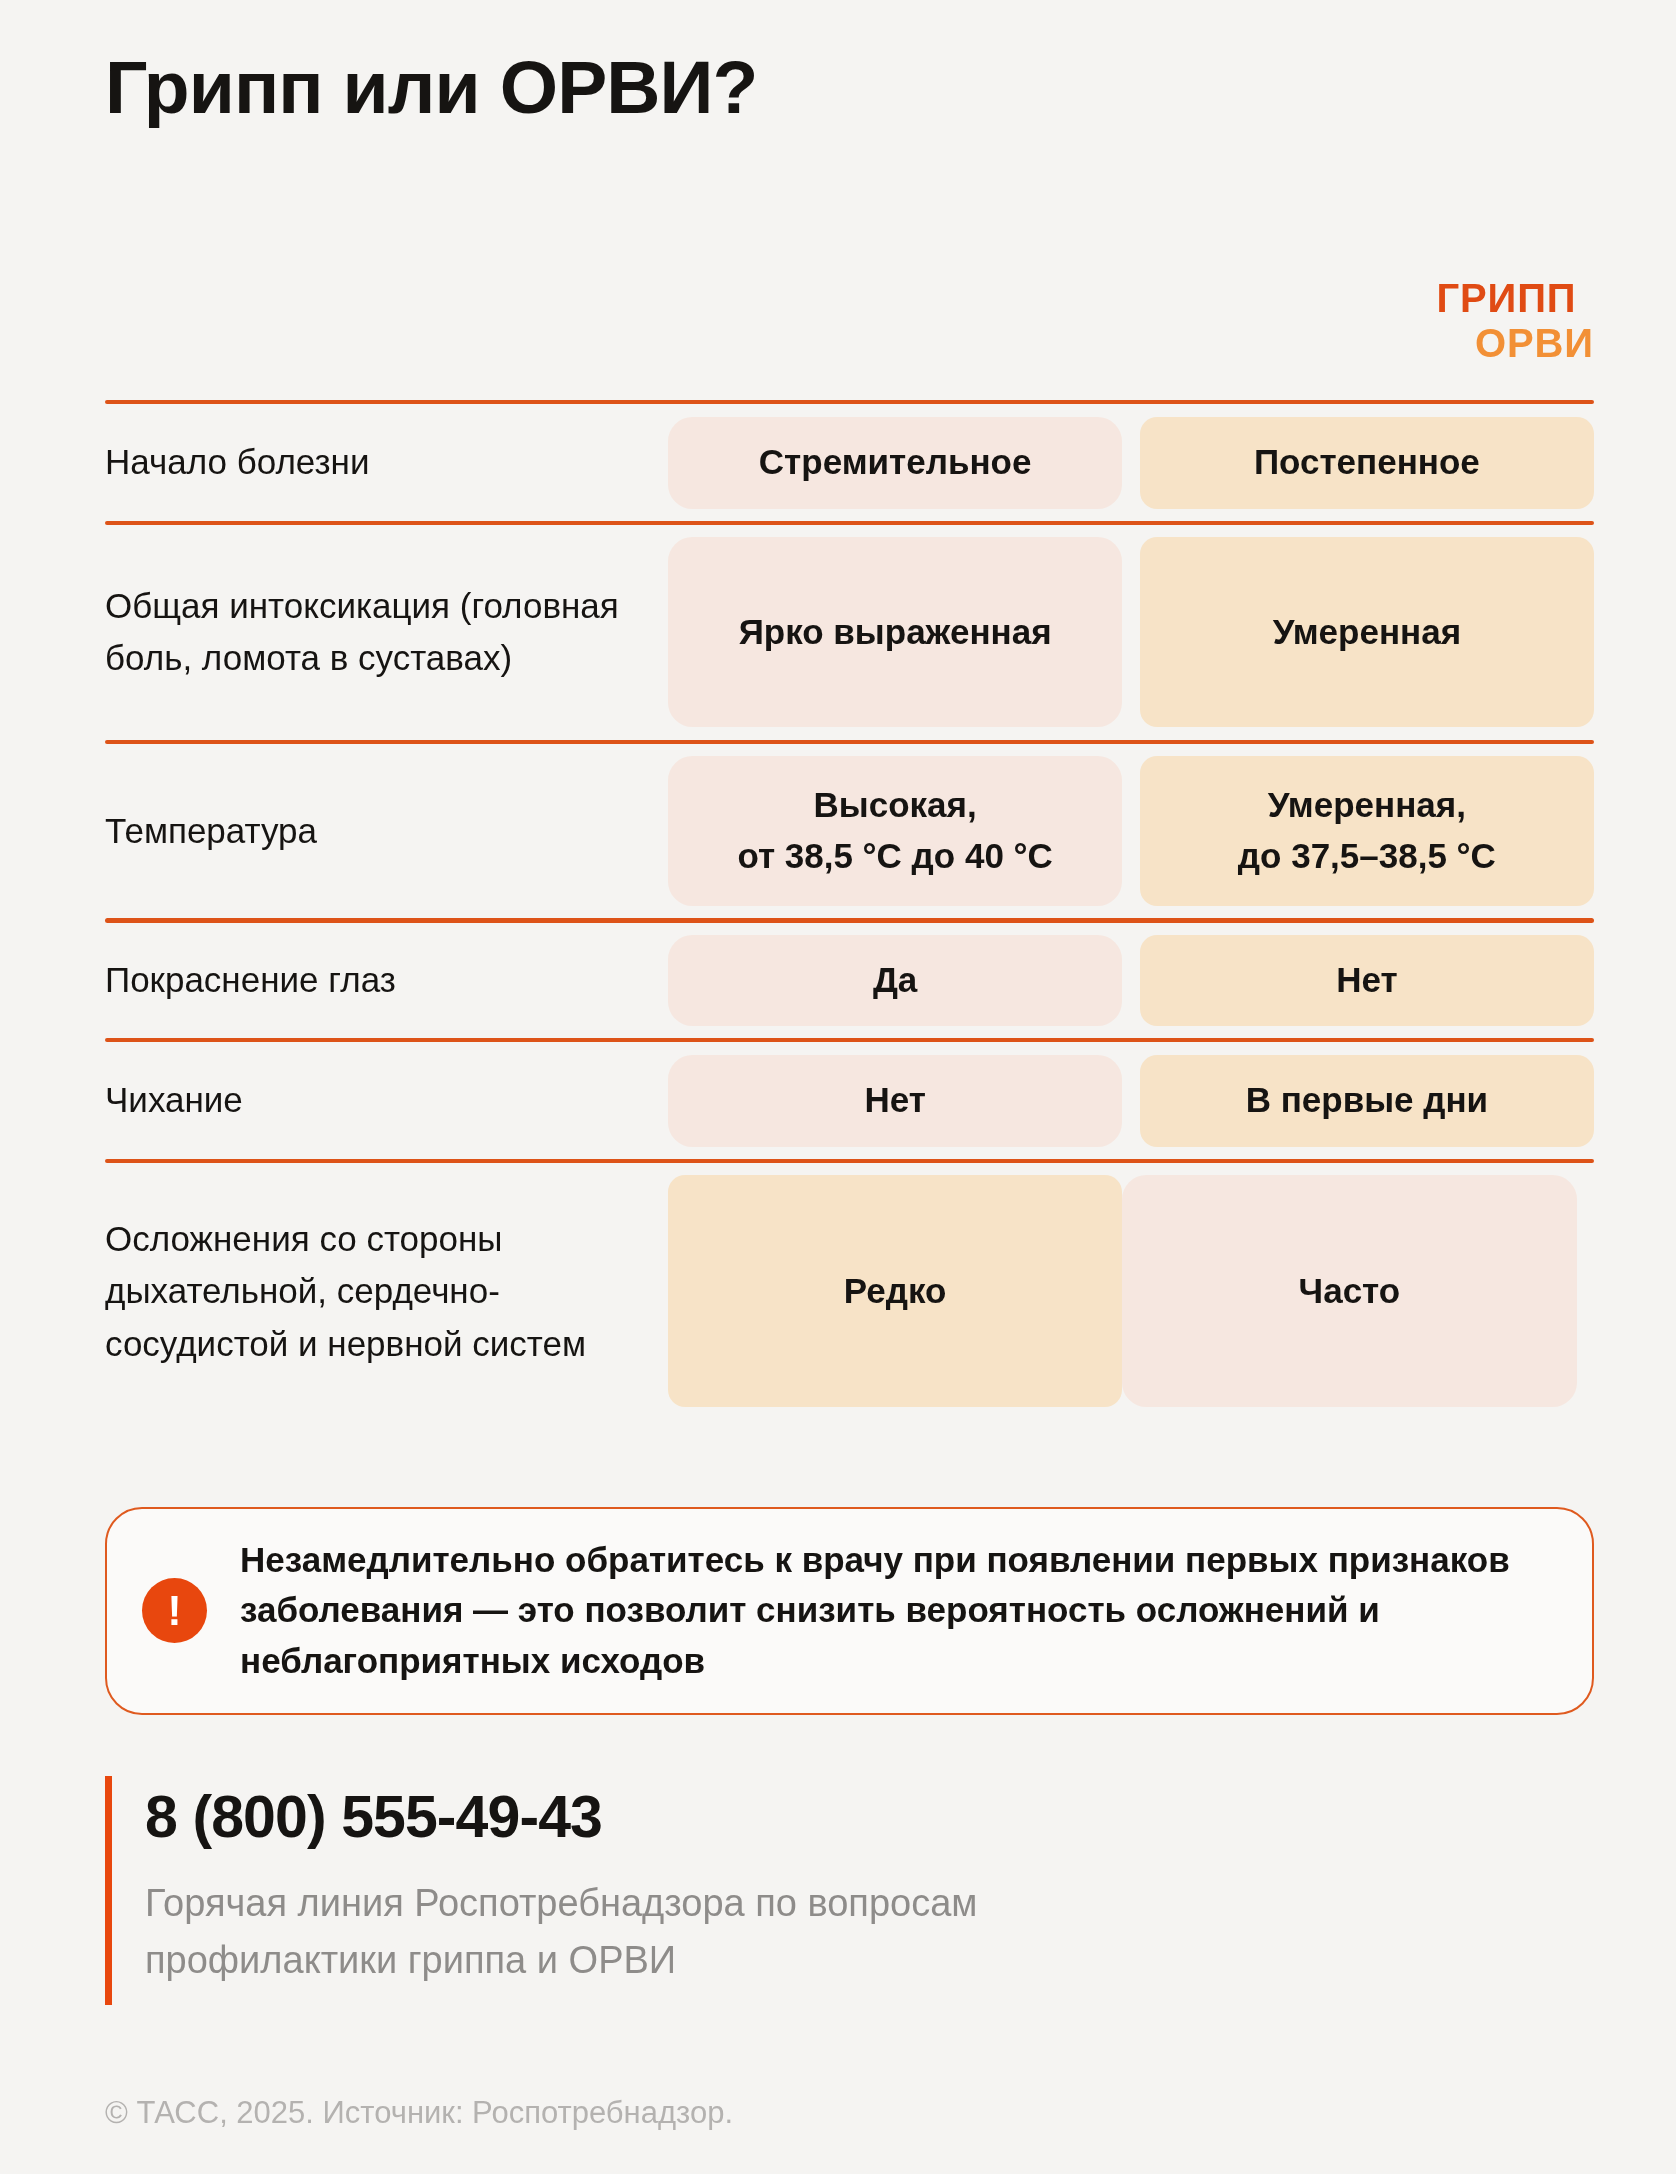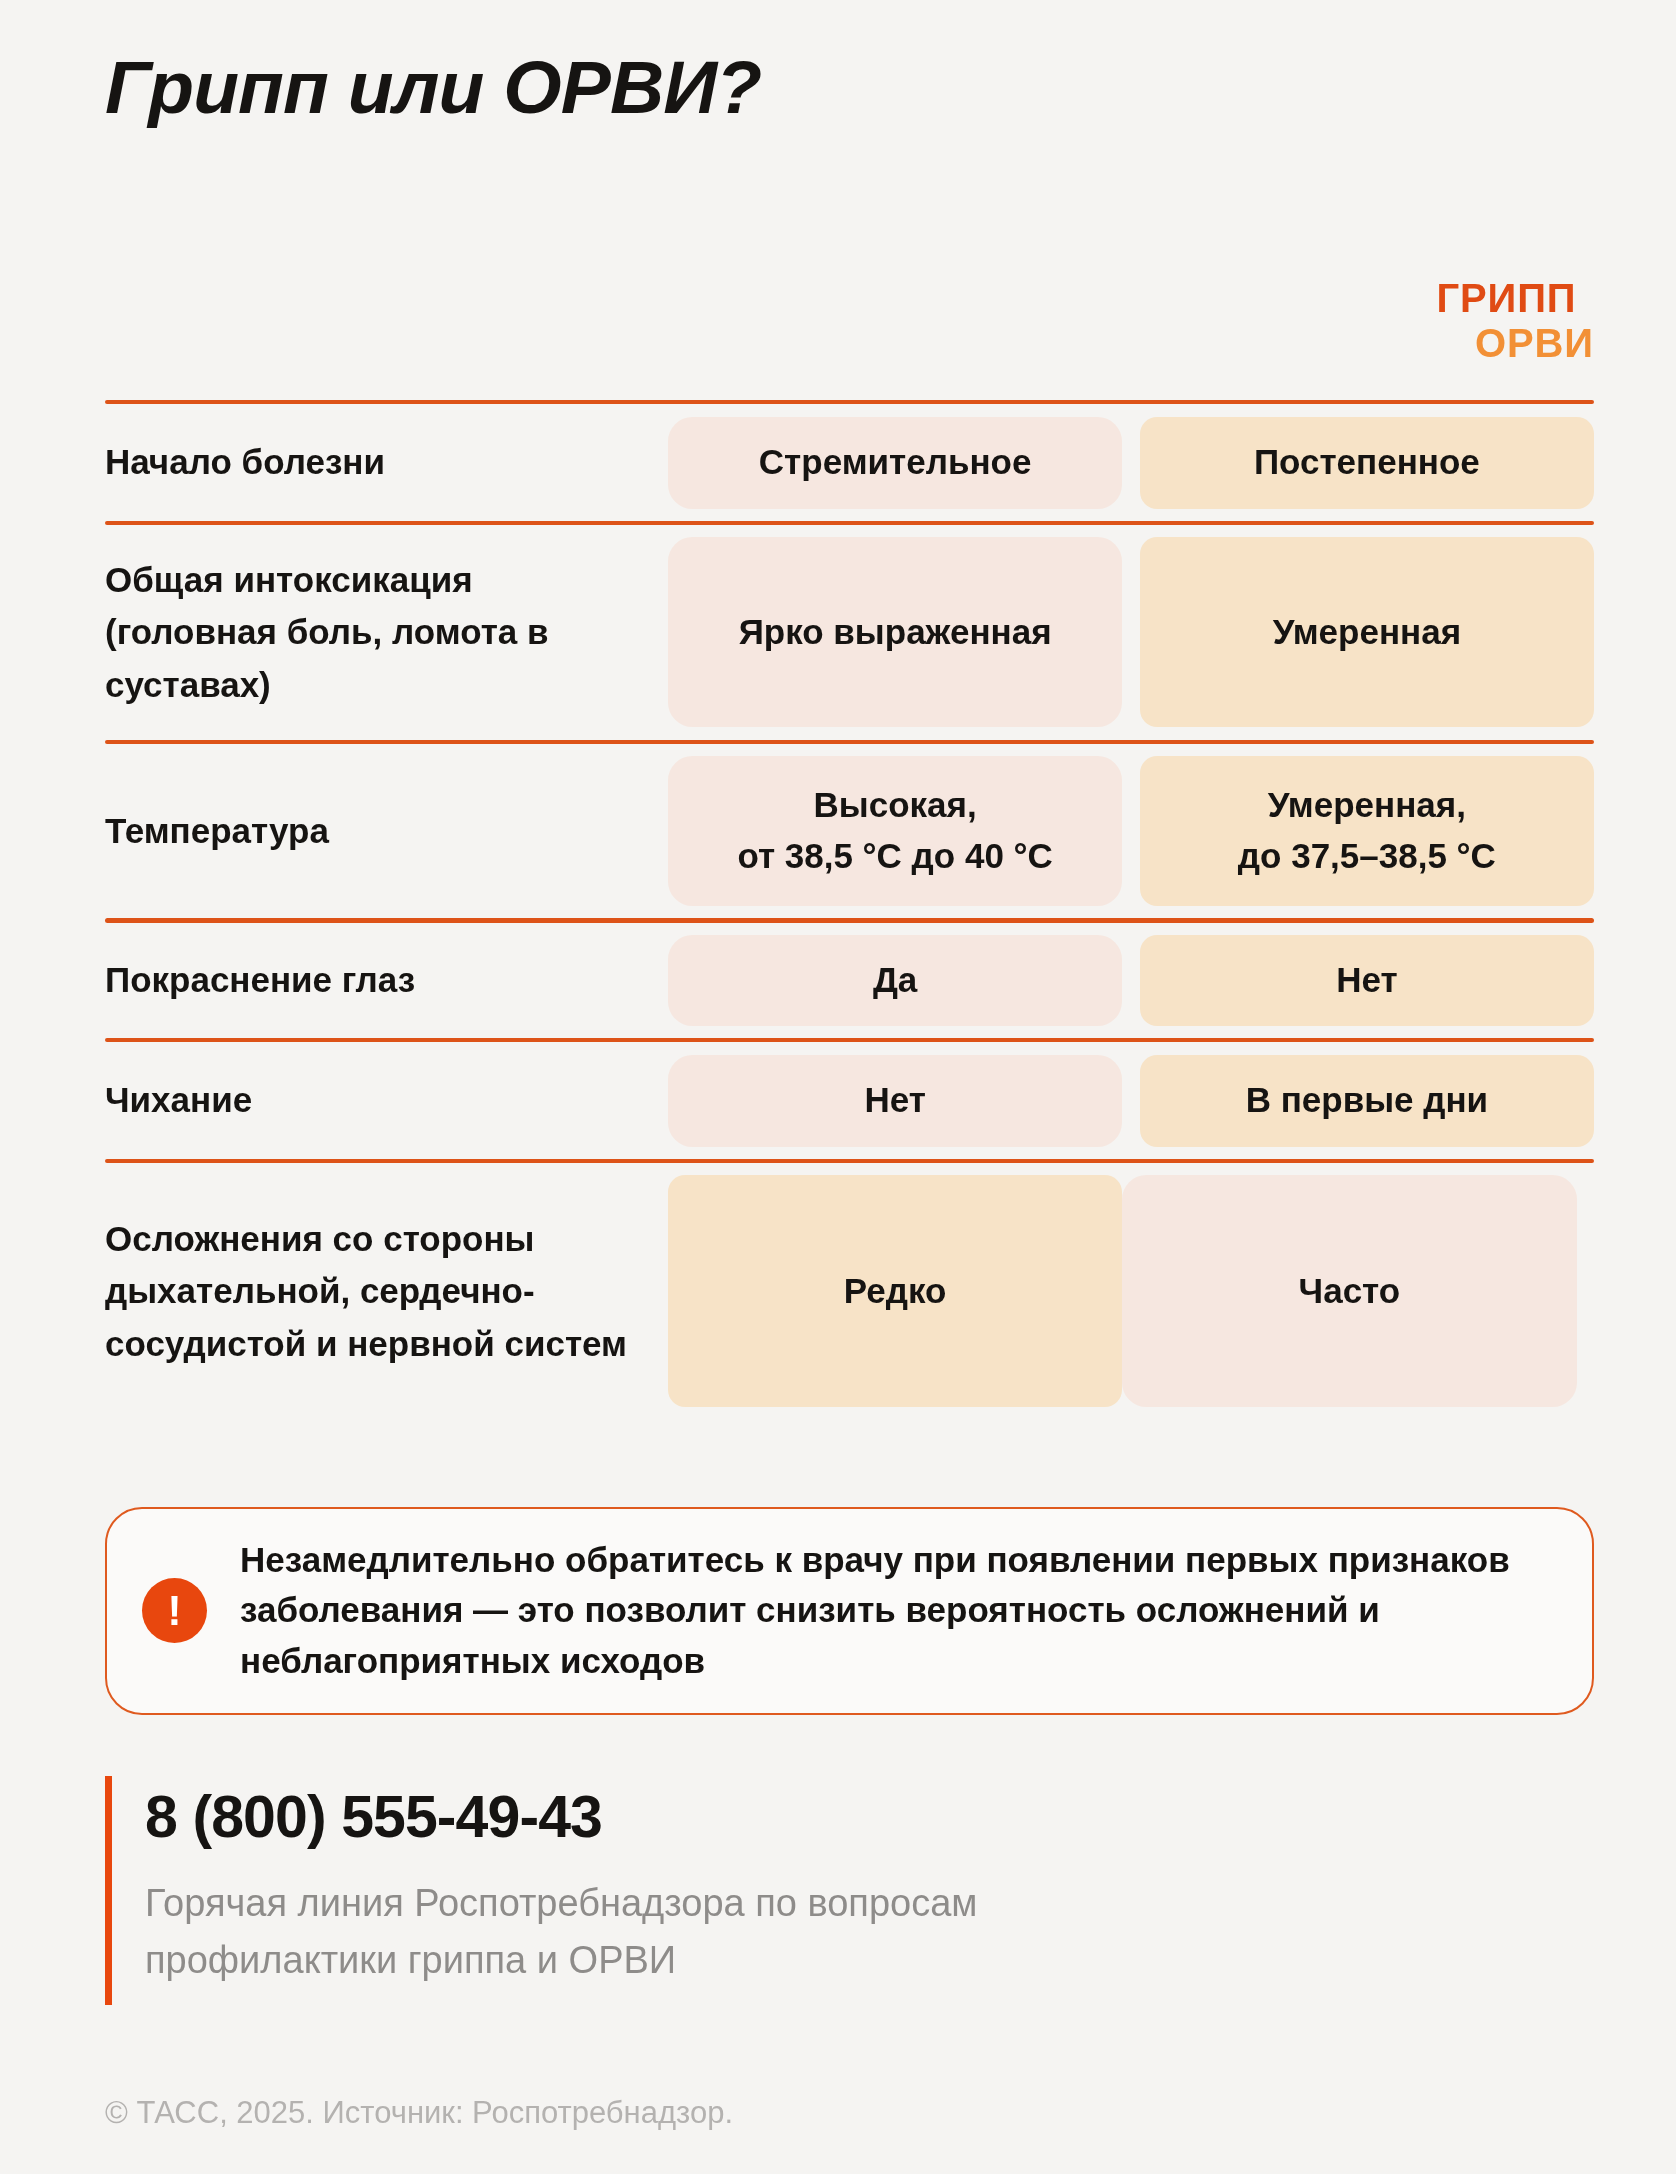--- a/index.html
+++ b/index.html
@@ -14,38 +14,38 @@
     width:1677px; height:2175px; overflow:hidden;
     background:var(--page_bg);
     font-family:"Liberation Sans","DejaVu Sans",sans-serif;
     color:var(--text);
   }
   .page{ width:1489px; margin-left:105px; }
 
   .title{
     padding-top:45px;
     font-size:75px; font-weight:700; line-height:1.12;
-    letter-spacing:-0.9px; color:var(--text);font-style:italic;
+    letter-spacing:-0.9px; color:var(--text);
   }
 
   .thead{ display:flex; align-items:flex-end; margin-top:147px;flex-direction:column; }
   .thead .spacer{ width:563px; }
   .hcell{
     flex:1; text-align:center; font-size:40px; font-weight:700; letter-spacing:0.9px;
   }
   .hcell.gripp{ color:var(--gripp_header); margin-right:17.5px; }
   .hcell.orvi{ color:var(--orvi_header); }
 
   .divider{ height:4.4px; margin-top:0; background:var(--divider); border-radius:2.6px; }
   .thead + .divider{ margin-top:34px; }
 
   .trow{ display:flex; align-items:center; padding:12.2px 0; }
   .rlabel{
     width:563px; padding-right:26px;
-    font-size:35px; font-weight:700; line-height:1.5; color:var(--text);
+    font-size:35px; font-weight:400; line-height:1.5; color:var(--text);
   }
   .cell{
     flex:1; display:flex; align-items:center; justify-content:center;
     text-align:center; border-radius:24.5px;
     font-size:35px; font-weight:700; line-height:1.45;
     padding:17px 21px; white-space:pre-line; color:var(--text);
   }
   .cell.gripp{ background:var(--cell_gripp_bg); margin-right:17.5px; }
   .cell.orvi{ background:var(--cell_orvi_bg);border-radius:17px; }
   .r0 .cell{ min-height:92px; }

